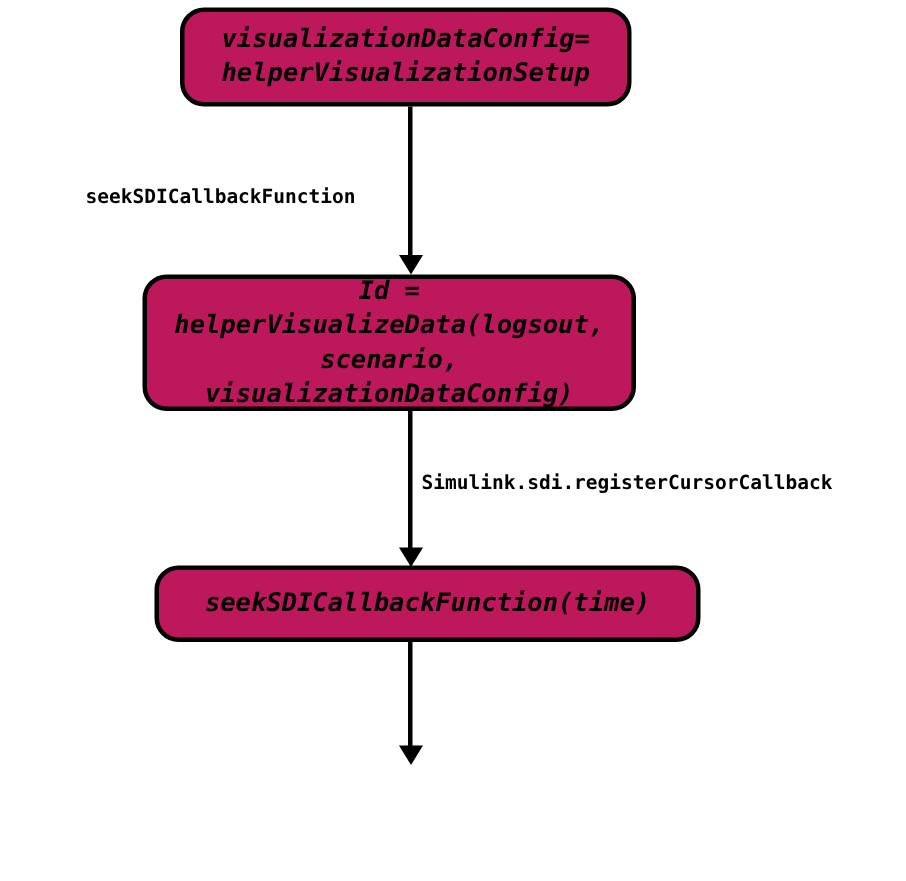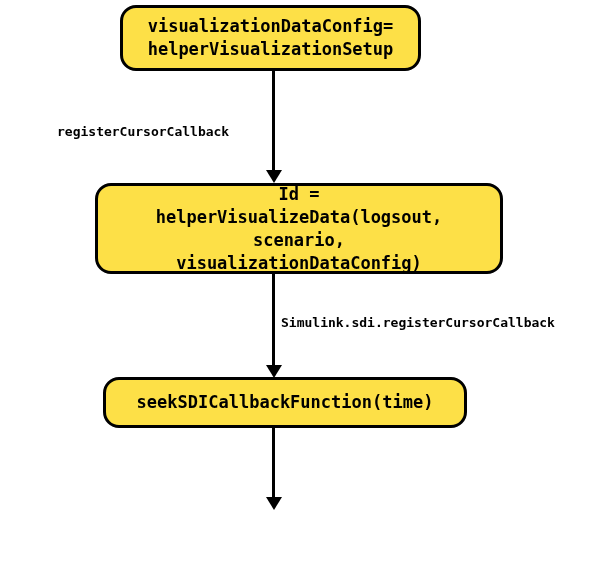--- a/index.html
+++ b/index.html
@@ -21,36 +21,37 @@
     top: 0;
     width: 604px;
     height: 587px;
   }
 
   .node {
     position: absolute;
     box-sizing: border-box;
     border: 3px solid #000000;
     border-radius: 16px;
-    background: #fde047;
+    background: #be185d;
     display: flex;
     align-items: center;
     justify-content: center;
     text-align: center;
     color: #000000;
     font-family: "DejaVu Sans Mono", "Liberation Mono", monospace;
     font-weight: bold;
     font-size: 17px;
     line-height: 23px;
     white-space: pre;
     letter-spacing: 0px;
+    font-style: italic;
   }
 
   #node-setup   { left: 120px; top: 5px;   width: 301px; height: 66px; }
-  #node-visualize { left: 95px;  top: 183px; width: 408px; height: 91px; }
+  #node-visualize { left: 95px;  top: 183px; width: 329px; height: 91px; }
   #node-seek    { left: 89px;  top: 377px; width: 364px; height: 51px; margin-left: 14px; }
   #node-plot    { left: 8px;   top: 508px; width: 531px; height: 70px; }
 
   .edge-line {
     position: absolute;
     width: 3px;
     background: #000000;
     left: 272px;
   }
   #edge-line-1 { top: 71px;  height: 100px; }
@@ -85,21 +86,21 @@
 </head>
 <body>
 
 <div id="flow-canvas">
 
   <div class="node" id="node-setup">visualizationDataConfig=
 helperVisualizationSetup</div>
 
   <div class="edge-line" id="edge-line-1"></div>
   <div class="arrow-head" id="arrow-head-1"></div>
-  <div class="edge-label" id="edge-label-1">registerCursorCallback</div>
+  <div class="edge-label" id="edge-label-1">seekSDICallbackFunction</div>
 
   <div class="node" id="node-visualize">Id =
 helperVisualizeData(logsout,
 scenario,
 visualizationDataConfig)</div>
 
   <div class="edge-line" id="edge-line-2"></div>
   <div class="arrow-head" id="arrow-head-2"></div>
   <div class="edge-label" id="edge-label-2">Simulink.sdi.registerCursorCallback</div>
 

